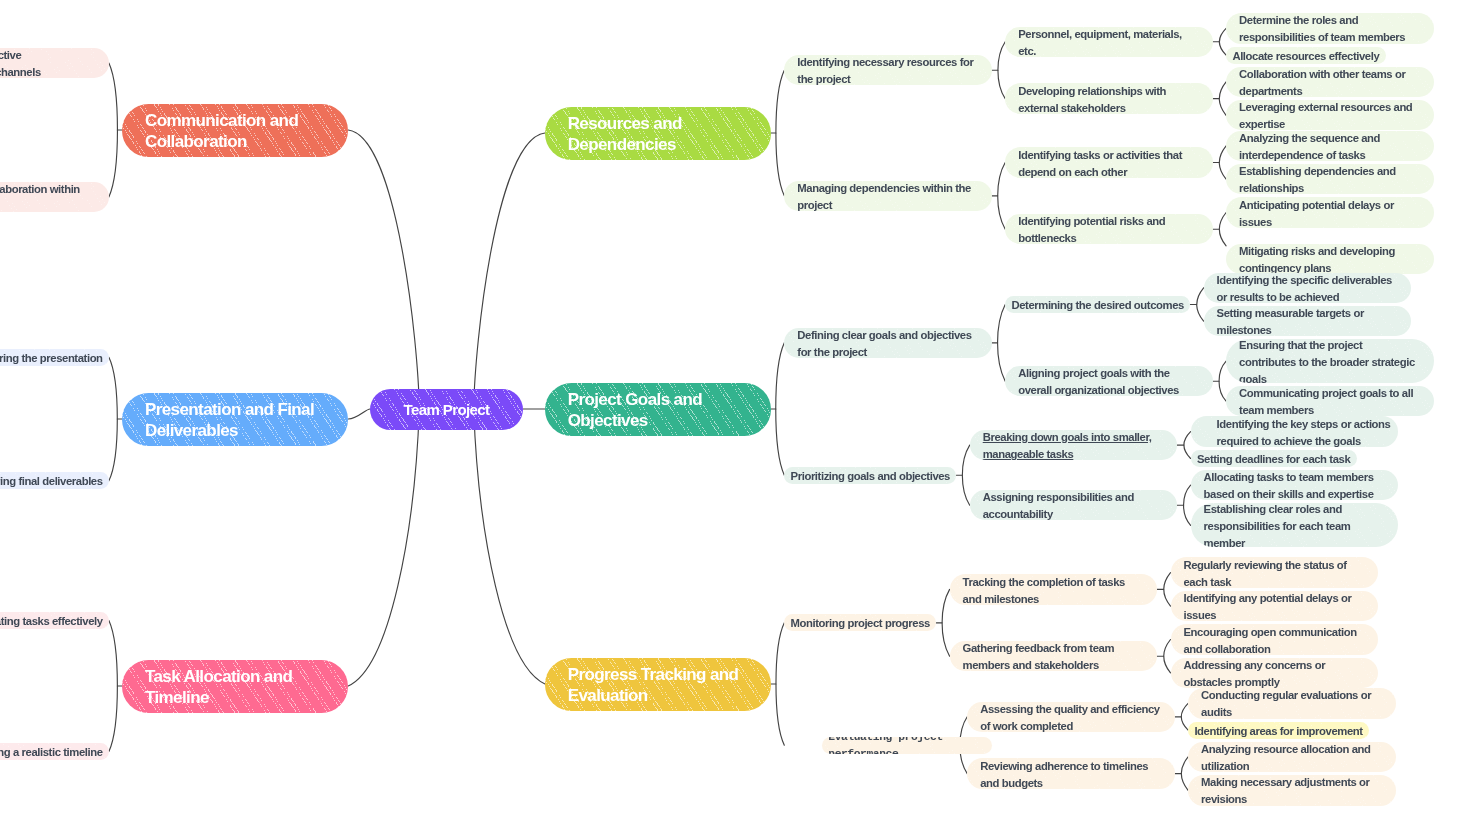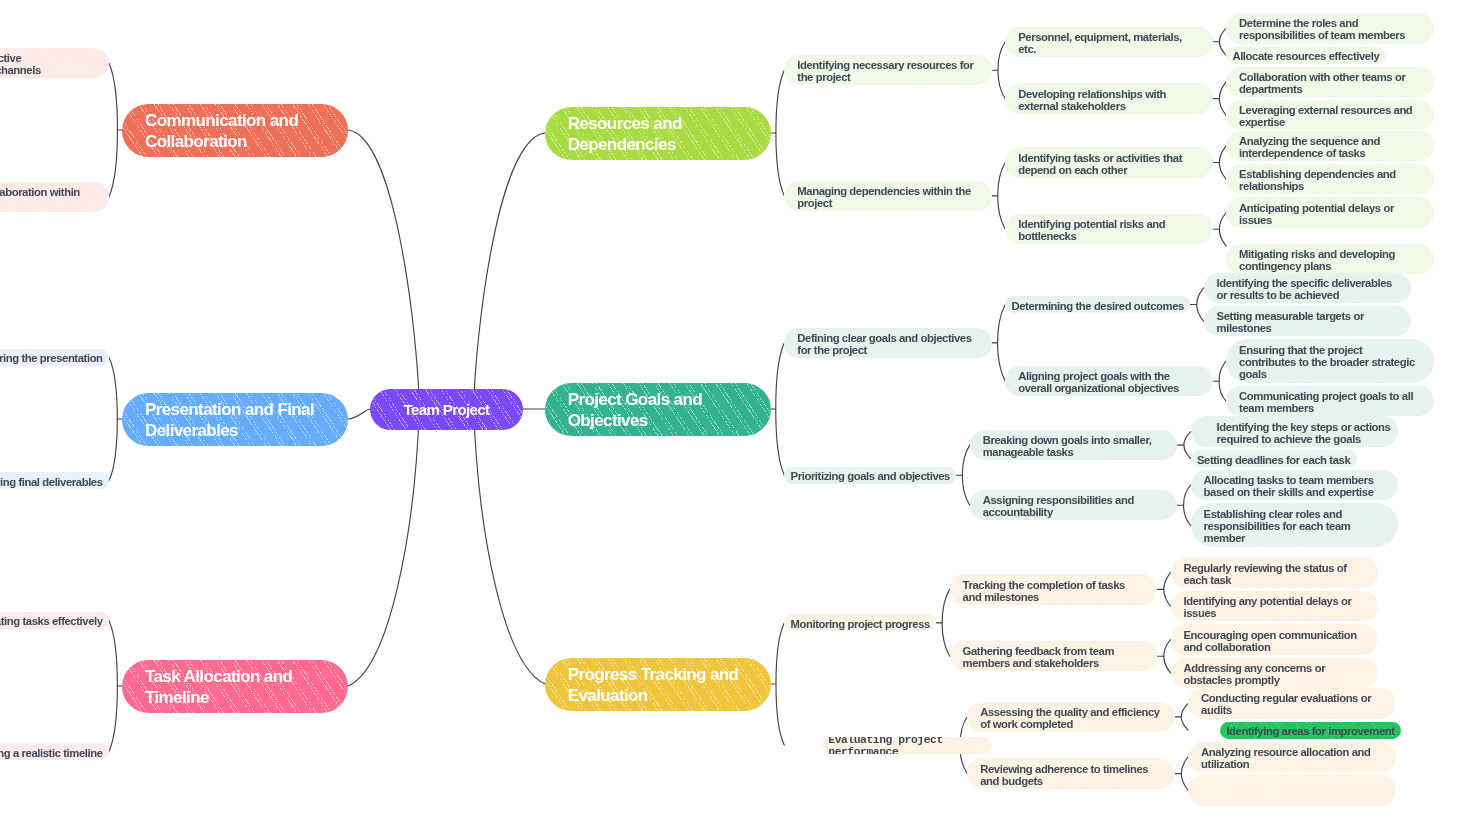--- a/index.html
+++ b/index.html
@@ -18,21 +18,21 @@
         rgba(255,255,255,0) 0 8.9px, rgba(255,255,255,.85) 8.9px 9.55px,
         rgba(255,255,255,0) 9.65px 12.2px, rgba(255,255,255,.85) 12.2px 12.85px);
       -webkit-mask-image:repeating-linear-gradient(146.5deg,#000 0 1.75px,transparent 1.75px 2.55px);
       mask-image:repeating-linear-gradient(146.5deg,#000 0 1.75px,transparent 1.75px 2.55px);}
   .root{font-size:15px;line-height:24px;font-weight:700;color:#fff;justify-content:center;
         letter-spacing:-0.6px;}
   .lvl1{font-size:17px;line-height:21.3px;font-weight:700;color:#fff;letter-spacing:-0.6px;}
   .node>.hatch.faint{opacity:.42;
       -webkit-mask-image:repeating-linear-gradient(146.5deg,#000 0 0.8px,transparent 0.8px 3.9px);
       mask-image:repeating-linear-gradient(146.5deg,#000 0 0.8px,transparent 0.8px 3.9px);}
-  .sub{font-size:11.3px;line-height:12px;font-weight:700;color:#3f4855;letter-spacing:-0.42px;}
+  .sub{font-size:11.3px;line-height:17px;font-weight:700;color:#3f4855;letter-spacing:-0.42px;}
 </style>
 </head>
 <body>
 
 <div id="canvas" style="background: rgb(255, 255, 255);">
   <svg id="links" viewBox="0 0 1457 817" style="stroke: rgb(67, 67, 67);">
       <path d="M 419.3 409.0 C 418.4 345.6 397.2 136.2 348.2 130.0"></path>
       <path d="M 108.9 63.1 C 120.3 88.5 120.3 171.5 108.9 196.9"></path>
       <path d="M 122.3 130.0 L 117.4 130.0"></path>
       <path d="M 370.0 409.0 C 366.0 409.0 357.2 419.0 348.2 419.0"></path>
@@ -215,21 +215,21 @@
     <div class="node sub tint-goals" style="left: 1226.1px; top: 385.98px; width: 207.5px; height: 30.49px; background: rgb(230, 242, 236); padding-left: 13px;">
       <span class="hatch faint"></span>
       <span class="t" style="width: 181px;">Communicating project goals to all team members</span>
     </div>
     <div class="node sub tint-goals" style="left: 784.3px; top: 466.57px; width: 172.01px; height: 17.2px; background: rgb(230, 242, 236); padding-left: 6.3px;">
       <span class="hatch faint"></span>
       <span class="t" style="width: 159.91px;">Prioritizing goals and objectives</span>
     </div>
     <div class="node sub tint-goals" style="left: 969.71px; top: 429.85px; width: 207.5px; height: 30.49px; background: rgb(230, 242, 236); padding-left: 13px;">
       <span class="hatch faint"></span>
-      <span class="t" style="width: 181px;">Breaking down goals into smaller, manageable tasks</span>
+      <span class="t" style="width: 181px; text-decoration: underline;">Breaking down goals into smaller, manageable tasks</span>
     </div>
     <div class="node sub tint-goals" style="left: 1190.61px; top: 416.48px; width: 207.5px; height: 30.49px; background: rgb(230, 242, 236); padding-left: 13px;">
       <span class="hatch faint"></span>
       <span class="t" style="width: 181px; margin-left: 13px;">Identifying the key steps or actions required to achieve the goals</span>
     </div>
     <div class="node sub tint-goals" style="left: 1190.61px; top: 449.87px; width: 165.96px; height: 17.2px; background: rgb(230, 242, 236); padding-left: 6.3px;">
       <span class="hatch faint"></span>
       <span class="t" style="width: 153.86px;">Setting deadlines for each task</span>
     </div>
     <div class="node sub tint-goals" style="left: 969.71px; top: 489.99px; width: 207.5px; height: 30.49px; background: rgb(230, 242, 236); padding-left: 13px;">
@@ -281,32 +281,33 @@
       <span class="t" style="width: 157.41px;">Evaluating project performance</span>
     </div>
     <div class="node sub tint-progress" style="left: 967.21px; top: 701.53px; width: 207.5px; height: 30.49px; background: rgb(253, 243, 229); padding-left: 13px;">
       <span class="hatch faint"></span>
       <span class="t" style="width: 181px;">Assessing the quality and efficiency of work completed</span>
     </div>
     <div class="node sub tint-progress" style="left: 1188.11px; top: 688.15px; width: 207.5px; height: 30.49px; background: rgb(253, 243, 229); padding-left: 13px;">
       <span class="hatch faint"></span>
       <span class="t" style="width: 181px;">Conducting regular evaluations or audits</span>
     </div>
-    <div class="node sub tint-progress" style="left: 1188.11px; top: 721.55px; width: 180.79px; height: 17.2px; background: #22c55e; padding-left: 6.3px; margin-left: 32px;">
+    <div class="node sub tint-progress" style="left: 1188.11px; top: 721.55px; width: 180.79px; height: 17.2px; background: #fef9c3; padding-left: 6.3px;">
       <span class="hatch faint"></span>
       <span class="t" style="width: 168.69px;">Identifying areas for improvement</span>
     </div>
     <div class="node sub tint-progress" style="left: 967.21px; top: 758.34px; width: 207.5px; height: 30.49px; background: rgb(253, 243, 229); padding-left: 13px;">
       <span class="hatch faint"></span>
       <span class="t" style="width: 181px;">Reviewing adherence to timelines and budgets</span>
     </div>
     <div class="node sub tint-progress" style="left: 1188.11px; top: 741.65px; width: 207.5px; height: 30.49px; background: rgb(253, 243, 229); padding-left: 13px;">
       <span class="hatch faint"></span>
       <span class="t" style="width: 181px;">Analyzing resource allocation and utilization</span>
     </div>
     <div class="node sub tint-progress" style="left: 1188.11px; top: 775.04px; width: 207.5px; height: 30.49px; background: rgb(253, 243, 229); padding-left: 13px;">
       <span class="hatch faint"></span>
+      <span class="t" style="width: 181px;">Making necessary adjustments or revisions</span>
     </div>
     <div class="node root" style="left: 370px; top: 388.5px; width: 153px; height: 41px; background: rgb(123, 74, 248);">
       <span class="hatch"></span>
       <span class="t">Team Project</span>
     </div>
   </div>
 
 </body></html>

